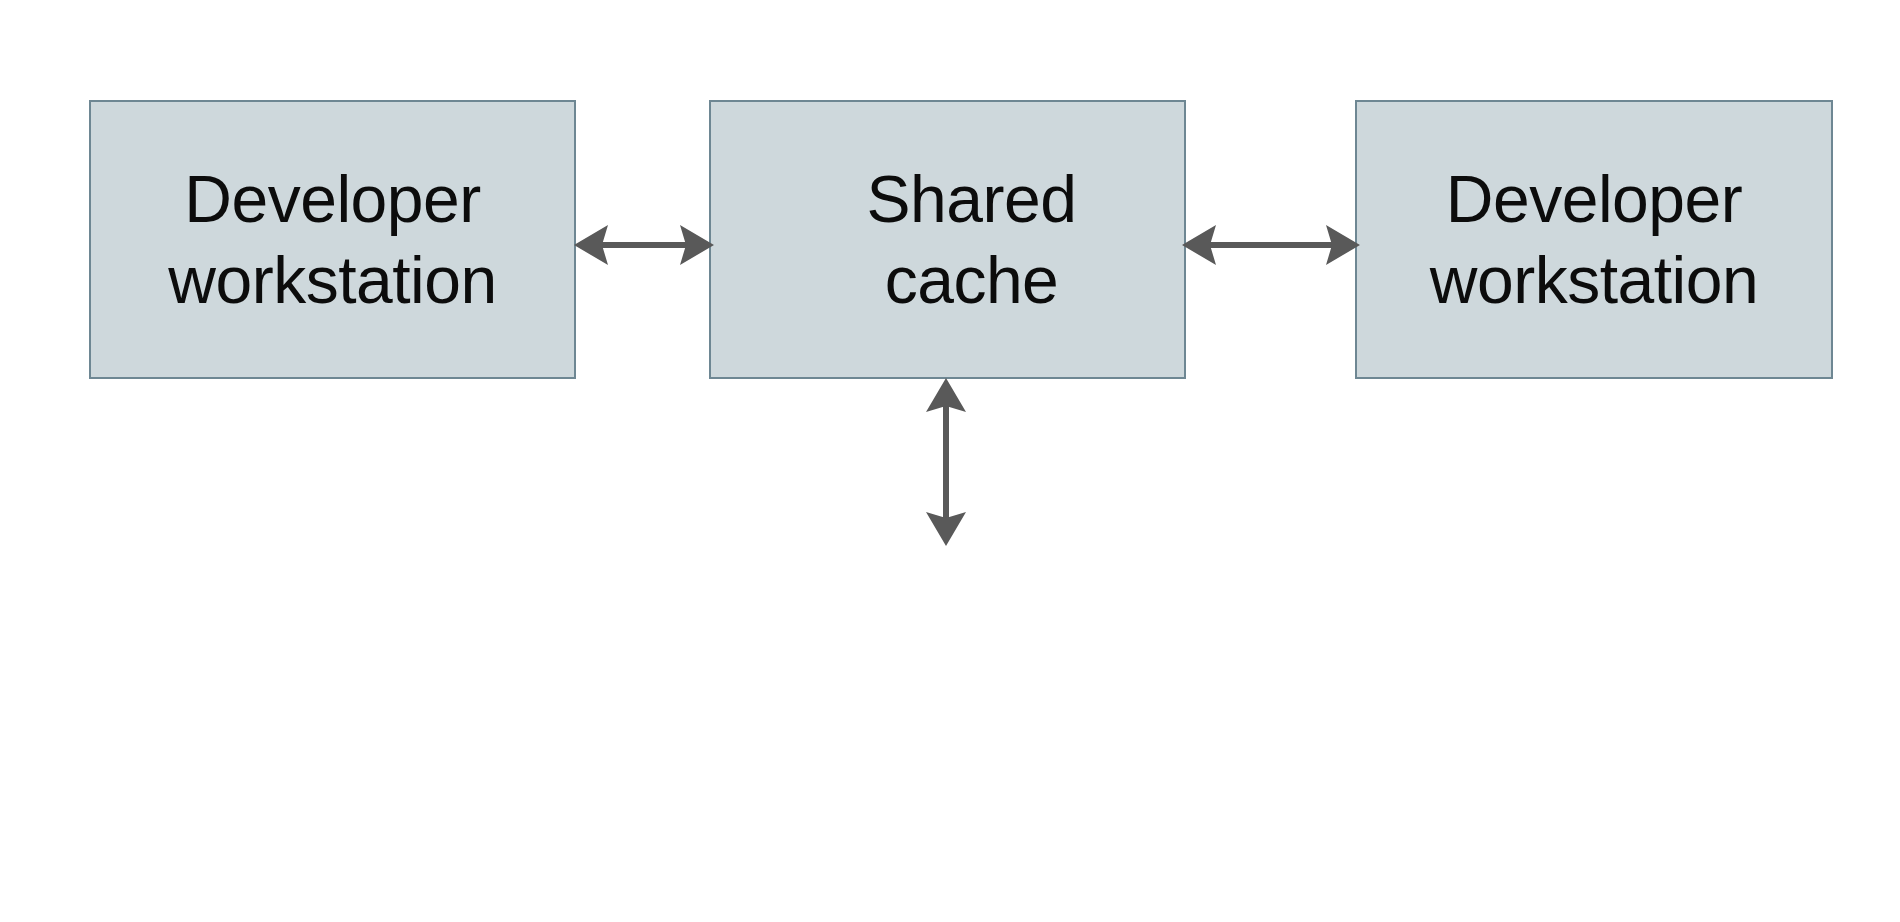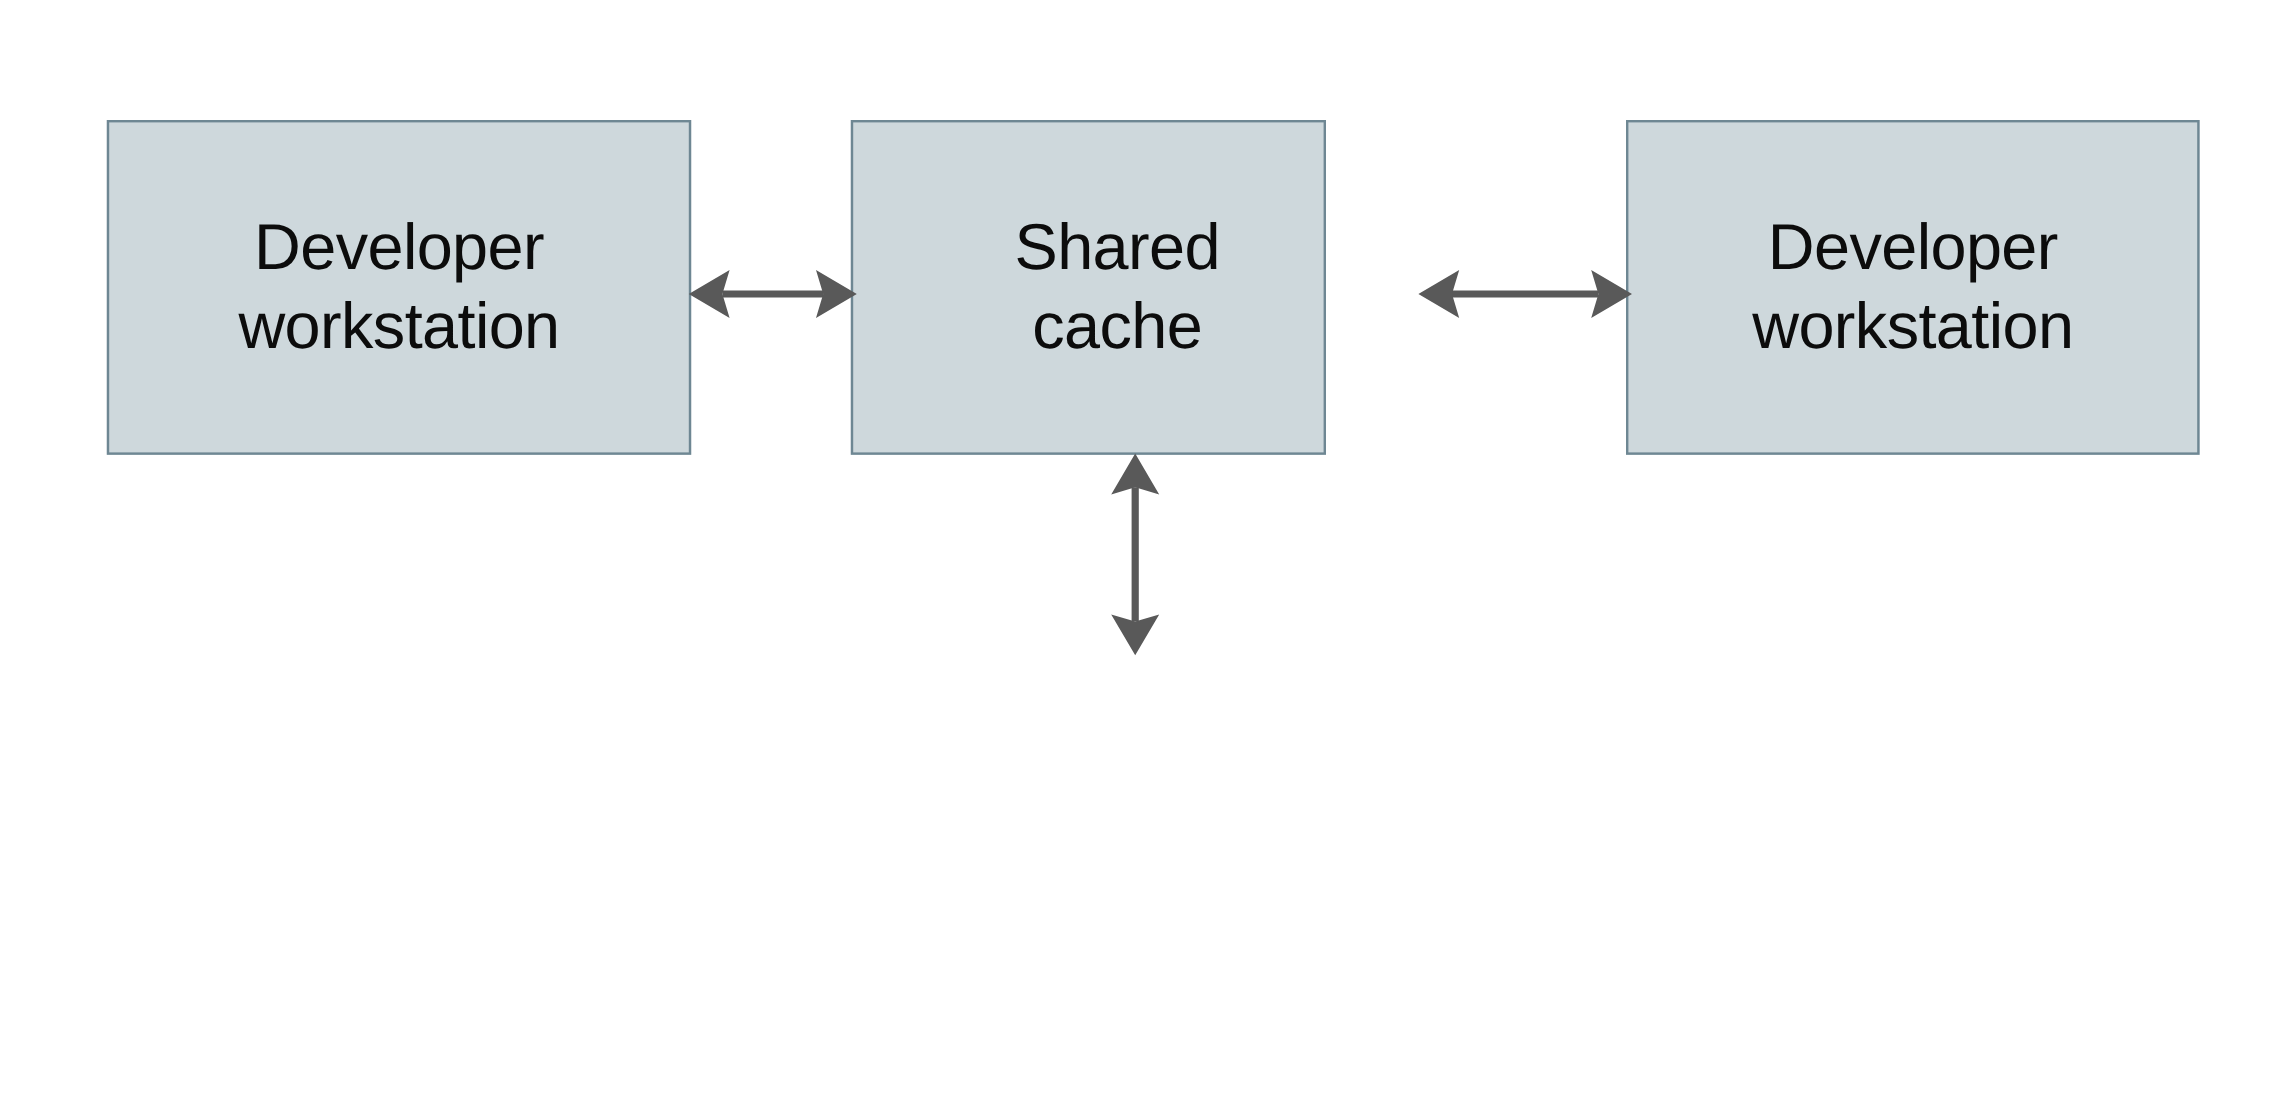--- a/index.html
+++ b/index.html
@@ -23,30 +23,30 @@
     box-sizing: border-box;
     background: #ced8dc;
     border: 2px solid #6e8793;
     display: flex;
     align-items: center;
     justify-content: center;
     text-align: center;
   }
   .node-label {
     font-family: "Liberation Sans", sans-serif;
-    font-size: 54px;
+    font-size: 66px;
     font-weight: 400;
     line-height: 1.22;
     letter-spacing: -0.5px;
     color: #0c0c0c;
     white-space: pre-line;
     padding: 0 6px;
   }
   .node-dev-left   { left: 89px;  top: 100px; width: 487px; height: 279px; }
-  .node-shared     { left: 709px; top: 100px; width: 396px; height: 279px; padding-left: 48px; }
+  .node-shared     { left: 709px; top: 100px; width: 477px; height: 279px; padding-left: 48px; }
   .node-dev-right  { left: 1355px;top: 100px; width: 478px; height: 279px; }
   .node-ci         { left: 708px; top: 545px; width: 463px; height: 277px; }
 
   .connector {
     position: absolute;
     overflow: visible;
   }
   .conn-left-shared  { left: 572px;  top: 208px; width: 144px; height: 74px; }
   .conn-shared-right { left: 1180px; top: 208px; width: 182px; height: 74px; }
   .conn-shared-ci    { left: 908px;  top: 374px; width: 76px;  height: 176px; }

